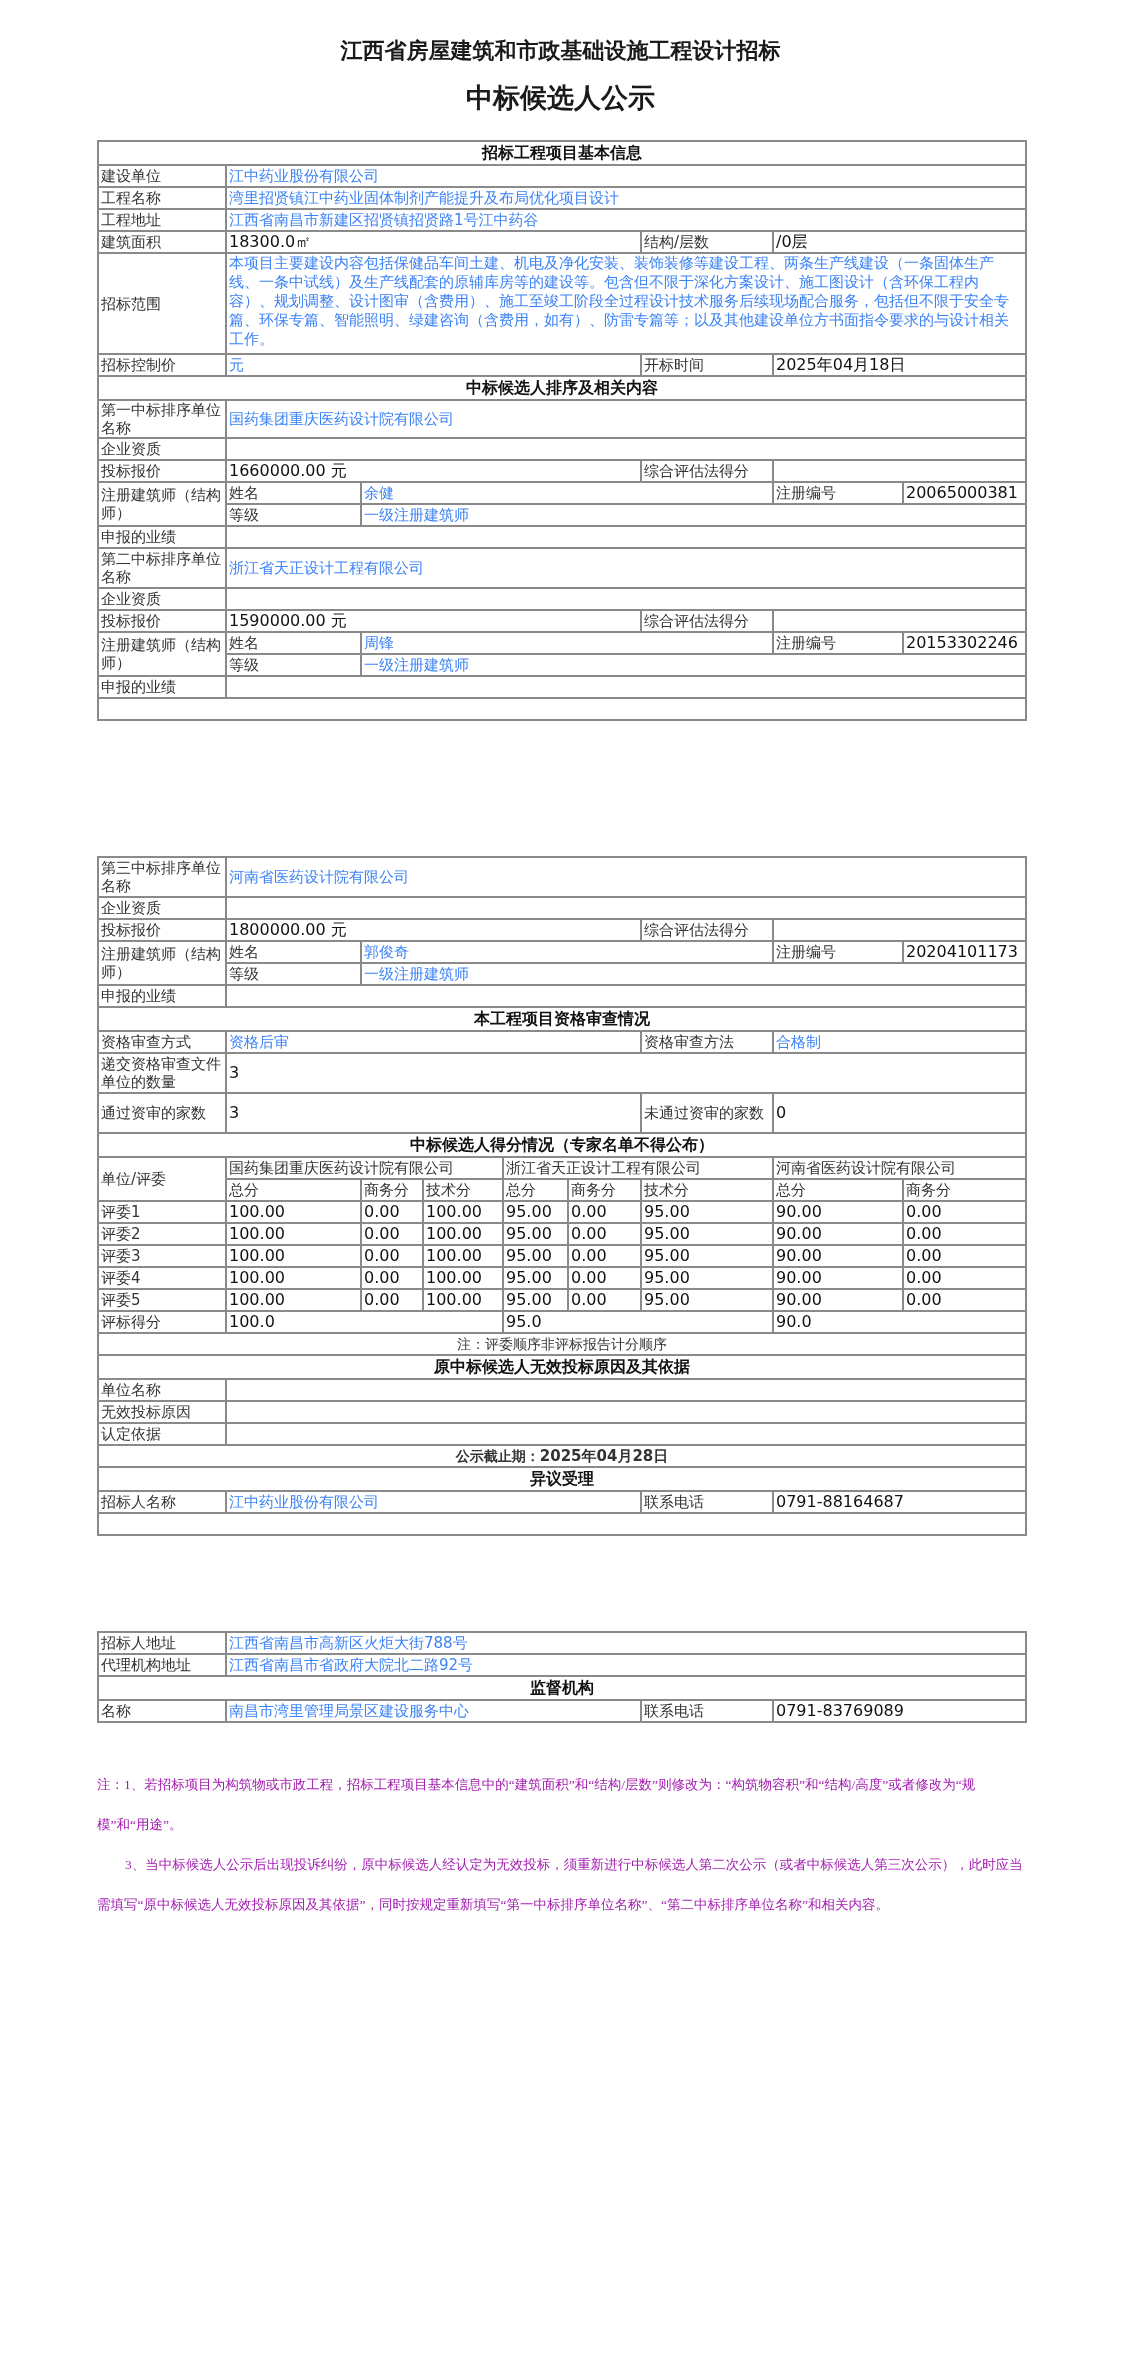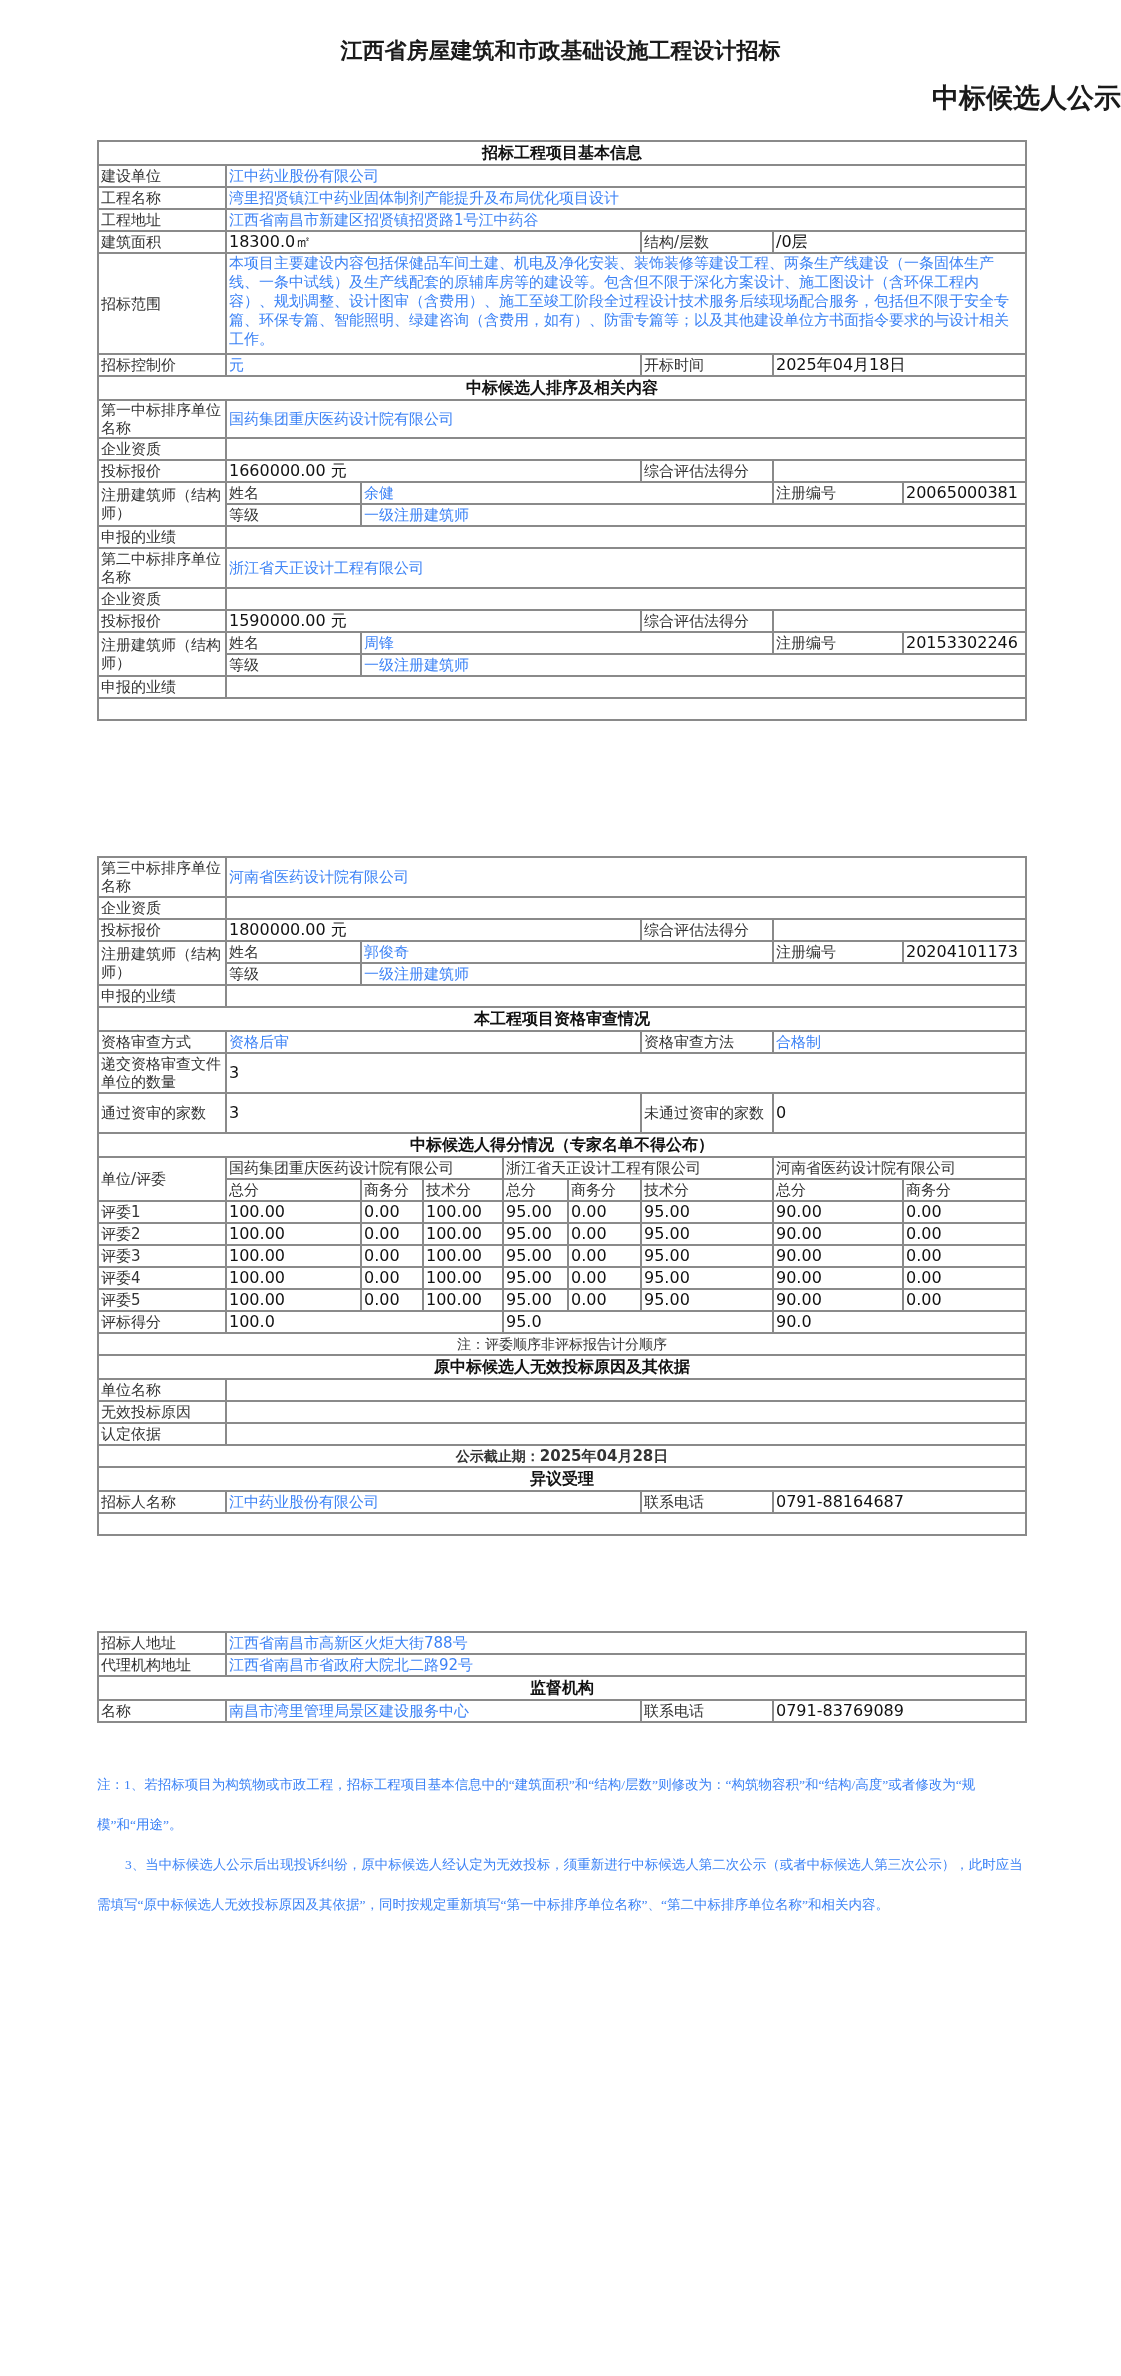--- a/index.html
+++ b/index.html
@@ -1,27 +1,27 @@
 <!DOCTYPE html>
 <html><head>
 <meta charset="utf-8">
 <style>
   html, body { margin:0; padding:0; background:#ffffff; }
   body { width:1121px; height:2376px; position:relative; font-family:"DejaVu Sans","Liberation Sans",sans-serif; color:#1a1a1a; overflow:hidden; }
   .title1 { position:absolute; top:36px; left:0; width:1121px; text-align:center; font-family:"Liberation Serif","DejaVu Serif",serif; font-size:22px; font-weight:bold; letter-spacing:0px; }
-  .title2 { position:absolute; top:80px; left:0; width:1121px; text-align:right; font-family:"Liberation Serif","DejaVu Serif",serif; font-size:27px; font-weight:bold; }
+  .title2 { position:absolute; top:80px; left:0; width:1121px; text-align:center; font-family:"Liberation Serif","DejaVu Serif",serif; font-size:27px; font-weight:bold; }
   table.doc { position:absolute; left:97px; width:928px; border-collapse:collapse; table-layout:fixed; font-size:15px; }
   table.doc td { border:2px solid #8a8a8a; padding:0 2px; line-height:18px; vertical-align:middle; overflow:hidden; white-space:nowrap; color:#333; }
   table.doc td.wrap { white-space:normal; word-break:break-all; }
   table.doc td.sec { text-align:center; font-weight:bold; font-size:16px; color:#111; height:22px; }
   table.doc td.val { color:#3b82f6; }
   table.doc td.num { font-size:16px; color:#111; }
   table.doc tr { height:22px; }
   .spacer td { border-bottom:none; height:20px; }
-  .notes { position:absolute; left:97px; top:1765px; width:930px; font-size:13.5px; color:#3b82f6; line-height:40px; font-family:"Liberation Serif","DejaVu Serif",serif; }
+  .notes { position:absolute; left:97px; top:1765px; width:930px; font-size:13.5px; color:#a21caf; line-height:40px; font-family:"Liberation Serif","DejaVu Serif",serif; }
   .notes p { margin:0; }
   .notes .ind { text-indent:28px; }
   .small { font-size:14px; }
   .center { text-align:center; }
 </style>
 </head>
 <body>
 
 <div class="title1">江西省房屋建筑和市政基础设施工程设计招标</div>
 <div class="title2">中标候选人公示</div>

